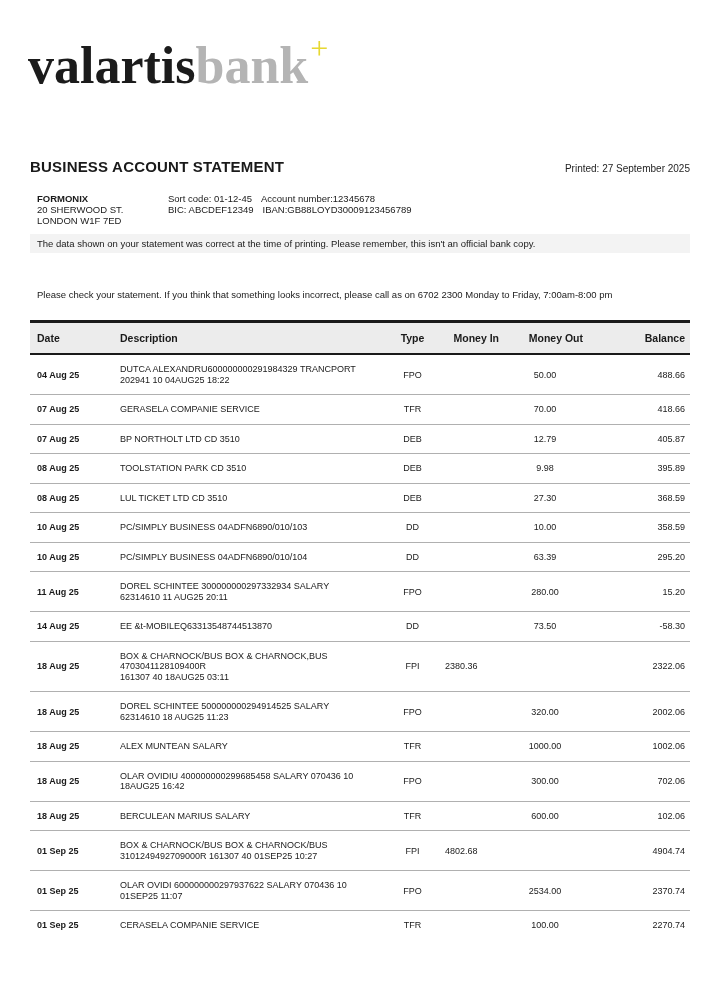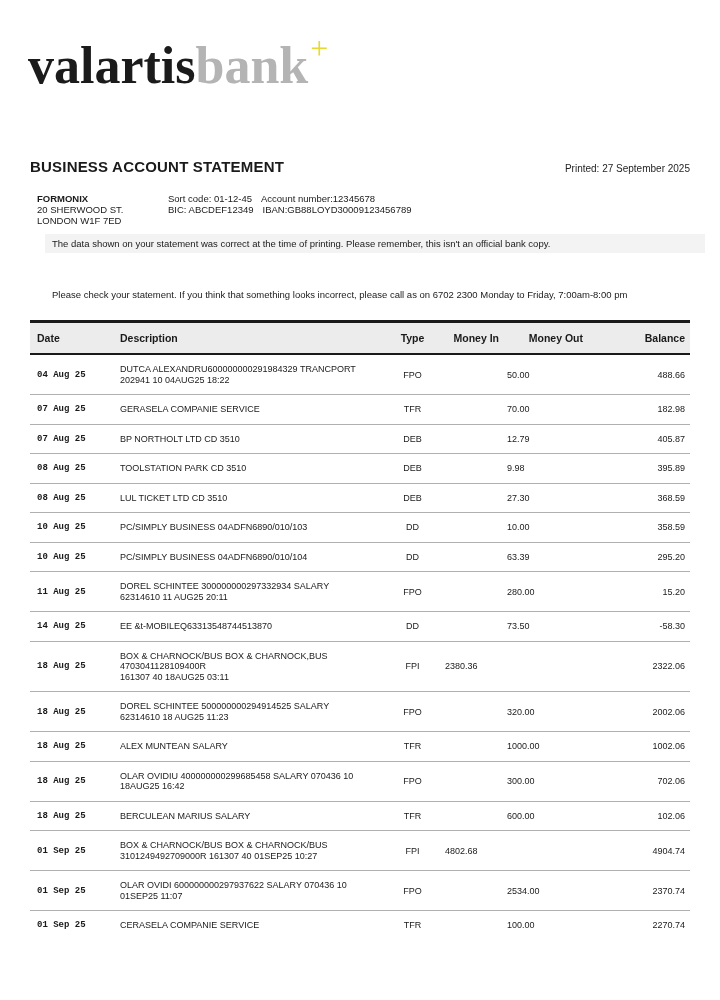--- a/index.html
+++ b/index.html
@@ -18,44 +18,44 @@
   .title-row h1 { font-size: 15px; font-weight: 700; letter-spacing: 0.2px; margin-left: 0; }
   .printed { font-size: 10px; color: #1f1f1f; }
 
   
   .account-row { position: absolute; top: 193px; left: 30px; width: 660px; display: flex; font-size: 9.5px; line-height: 11px; gap: 8px; }
   .addr { width: 130px; padding-left: 7px; }
   .addr .bold { font-weight: 700; }
   .acct-info div span { margin-right: 9px; }
 
   
-  .notice { position: absolute; left: 45px; width: 660px; font-size: 9.5px; padding: 4px 0 4px 7px; }
+  .notice { position: absolute; left: 30px; width: 660px; font-size: 9.5px; padding: 4px 0 4px 7px; }
   .notice1 { top: 234px; background: #f3f3f3; }
   .notice2 { top: 285px; }
 
   
   table.stmt { position: absolute; top: 320px; left: 30px; width: 660px; border-collapse: collapse; table-layout: fixed;
                border-top: 3px solid #1a1a1a; border-bottom: 3px solid #7f1d1d; }
   col.c-date { width: 85px; }  col.c-desc { width: 265px; } col.c-type { width: 65px; }
   col.c-in   { width: 62px; }  col.c-out  { width: 88px; }  col.c-bal  { width: 95px; }
   thead th { background: #ececec; font-size: 10.5px; font-weight: 700; padding: 9px 0; border-bottom: 2px solid #1a1a1a; }
   th.h-date { text-align: left; padding-left: 7px; }
   th.h-desc { text-align: left; padding-left: 5px; }
   th.h-type { text-align: center; }
   th.h-in   { text-align: right; padding-right: 8px; }
   th.h-out  { text-align: right; padding-right: 12px; }
   th.h-bal  { text-align: right; padding-right: 5px; }
   tbody tr { border-top: 1px solid #b0b0b0; }
   tbody tr:first-child { border-top: none; }
   tbody td { font-size: 9px; padding: 9px 0; vertical-align: middle; }
-  td.t-date { font-weight: 700; padding-left: 7px; font-family: Liberation Mono, monospace; }
+  td.t-date { font-weight: 700; padding-left: 7px; }
   td.t-desc { padding-left: 5px; line-height: 10.5px; }
   td.t-type { text-align: center; }
   td.t-in   { padding-right: 8px; }
-  td.t-out  { text-align: left; padding-right: 12px; }
+  td.t-out  { text-align: center; padding-right: 12px; }
   td.t-bal  { text-align: right; padding-right: 5px; }
 
   
   .footer { position: absolute; top: 968px; right: 16px; display: flex; align-items: center; }
   .footer .dots { margin-right: 3px; }
   .footer .site { font-size: 15px; letter-spacing: 0.8px; color: #b6aac7; font-family: Liberation Serif, serif; }
   .footer .org  { font-size: 8px; font-weight: 700; color: #ffffff; background: #2e8ea6; padding: 1.5px 3px; border-radius: 2px; margin-left: 1px; letter-spacing: 0.5px; }
 </style>
 </head>
 <body>
@@ -122,21 +122,21 @@
           <td class="t-bal">488.66</td>
         </tr>
         <tr>
           <td class="t-date">07 Aug 25</td>
           <td class="t-desc">
             <div>GERASELA COMPANIE SERVICE</div>
           </td>
           <td class="t-type">TFR</td>
           <td class="t-in"></td>
           <td class="t-out">70.00</td>
-          <td class="t-bal">182.98</td>
+          <td class="t-bal">418.66</td>
         </tr>
         <tr>
           <td class="t-date">07 Aug 25</td>
           <td class="t-desc">
             <div>BP NORTHOLT LTD CD 3510</div>
           </td>
           <td class="t-type">DEB</td>
           <td class="t-in"></td>
           <td class="t-out">12.79</td>
           <td class="t-bal">405.87</td>

